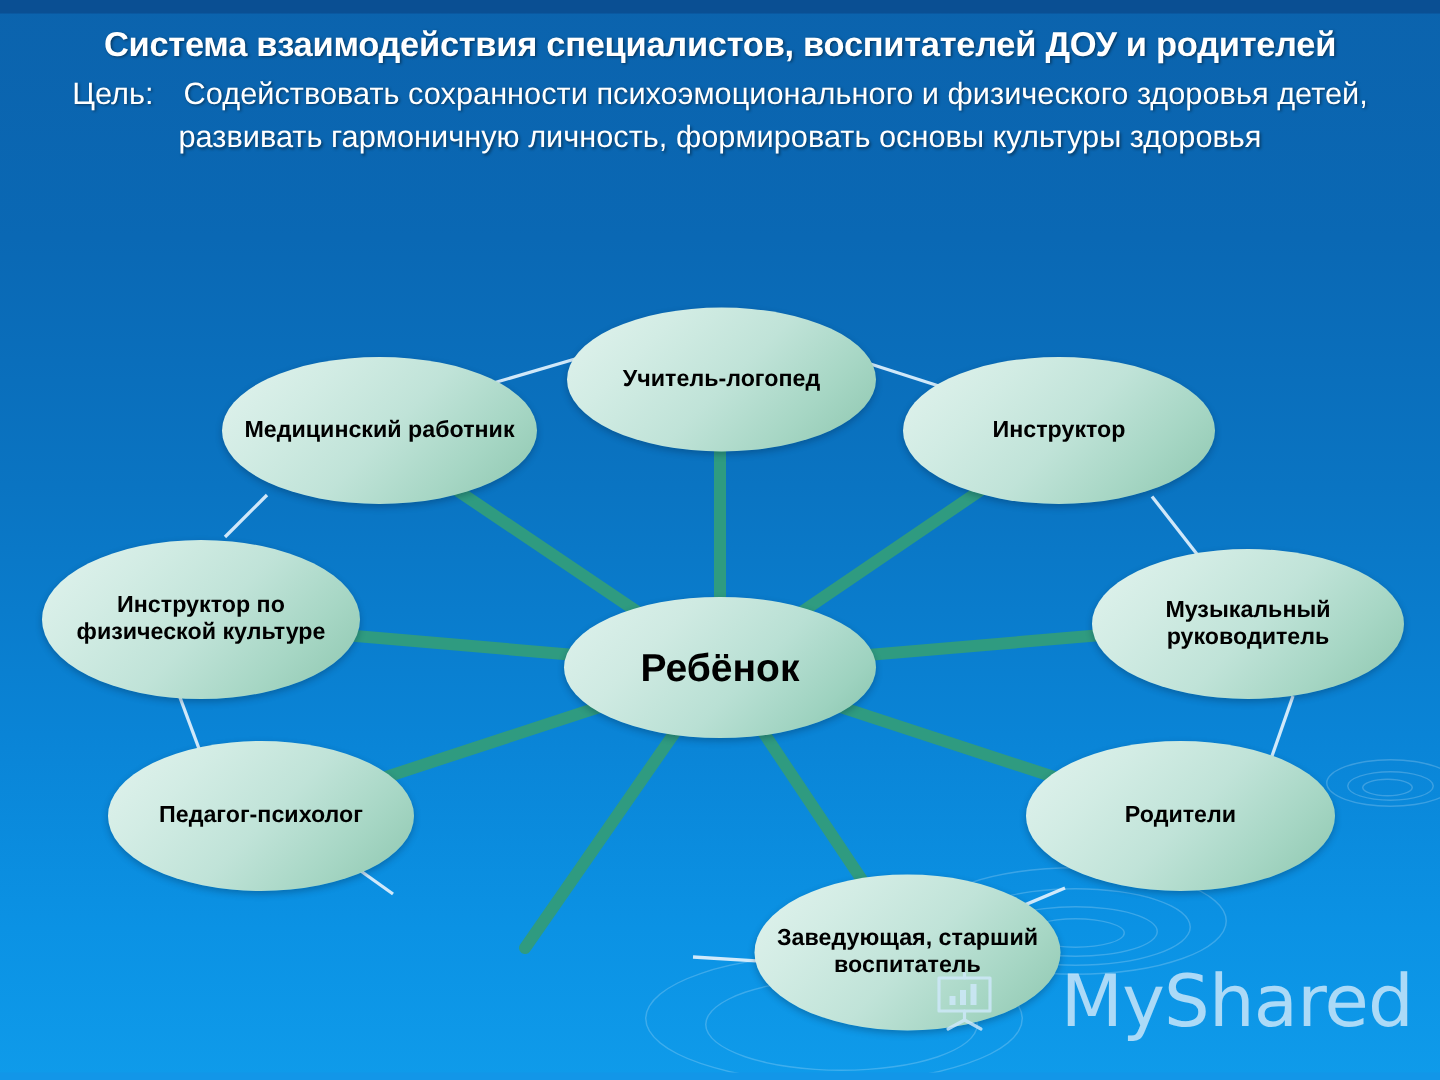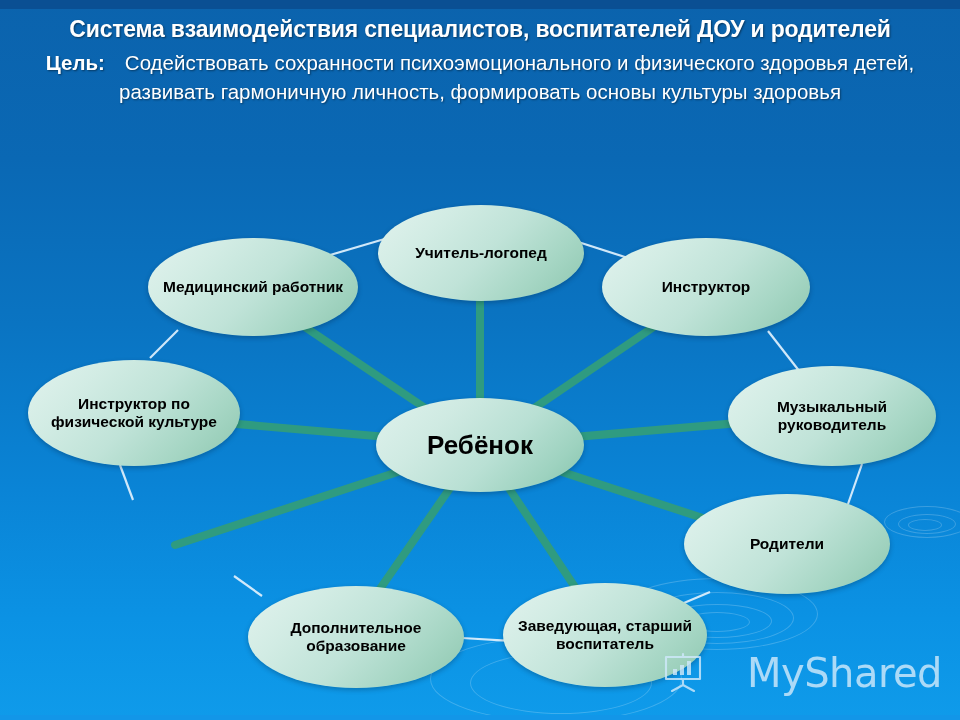--- a/index.html
+++ b/index.html
@@ -51,21 +51,21 @@
     padding: 0 42px;
     letter-spacing: -0.2px;
   }
   #goal-line {
     font-size: 20.5px;
     line-height: 29px;
     padding: 4px 22px 0 22px;
     font-weight: normal;
   }
   #goal-label {
-    font-weight: bold;
+    font-weight: normal;
     margin-right: 20px;
   }
 
   
   .ripple {
     position: absolute;
     border: 1.4px solid rgba(255,255,255,0.20);
     border-radius: 50%;
     pointer-events: none;
   }
@@ -115,21 +115,21 @@
     right: 18px;
     bottom: 24px;
     display: flex;
     align-items: center;
     gap: 9px;
     opacity: 0.82;
     pointer-events: none;
   }
   #watermark .wm-text {
     color: #cfe9fb;
-    font-size: 40px;
+    font-size: 48px;
     letter-spacing: -0.5px;
     font-family: "DejaVu Sans", sans-serif;
     margin-left: 33px;
   }
 </style>
 </head>
 <body>
 
 <div id="stage">
 
@@ -194,24 +194,24 @@
   </div>
 
   <div class="node peri" style="left:684px; top:494px; width:206px; height:100px;text-align:center;">
     <span>Родители</span>
   </div>
 
   <div class="node peri" style="left:503px; top:583px; width:204px; height:104px;">
     <span>Заведующая, старший воспитатель</span>
   </div>
 
-  <div class="node peri" style="left:248px; top:586px; width:216px; height:102px;">
-    <span>Дополнительное образование</span>
-  </div>
-
+
+  <div class="node peri" style="left:72px; top:494px; width:204px; height:100px;">
+    <span>Педагог-психолог</span>
+  </div>
 
   <div class="node peri" style="left:28px; top:360px; width:212px; height:106px;">
     <span>Инструктор по физической культуре</span>
   </div>
 
   <div class="node peri" style="left:148px; top:238px; width:210px; height:98px;">
     <span>Медицинский работник</span>
   </div>
 
   <div id="watermark">

